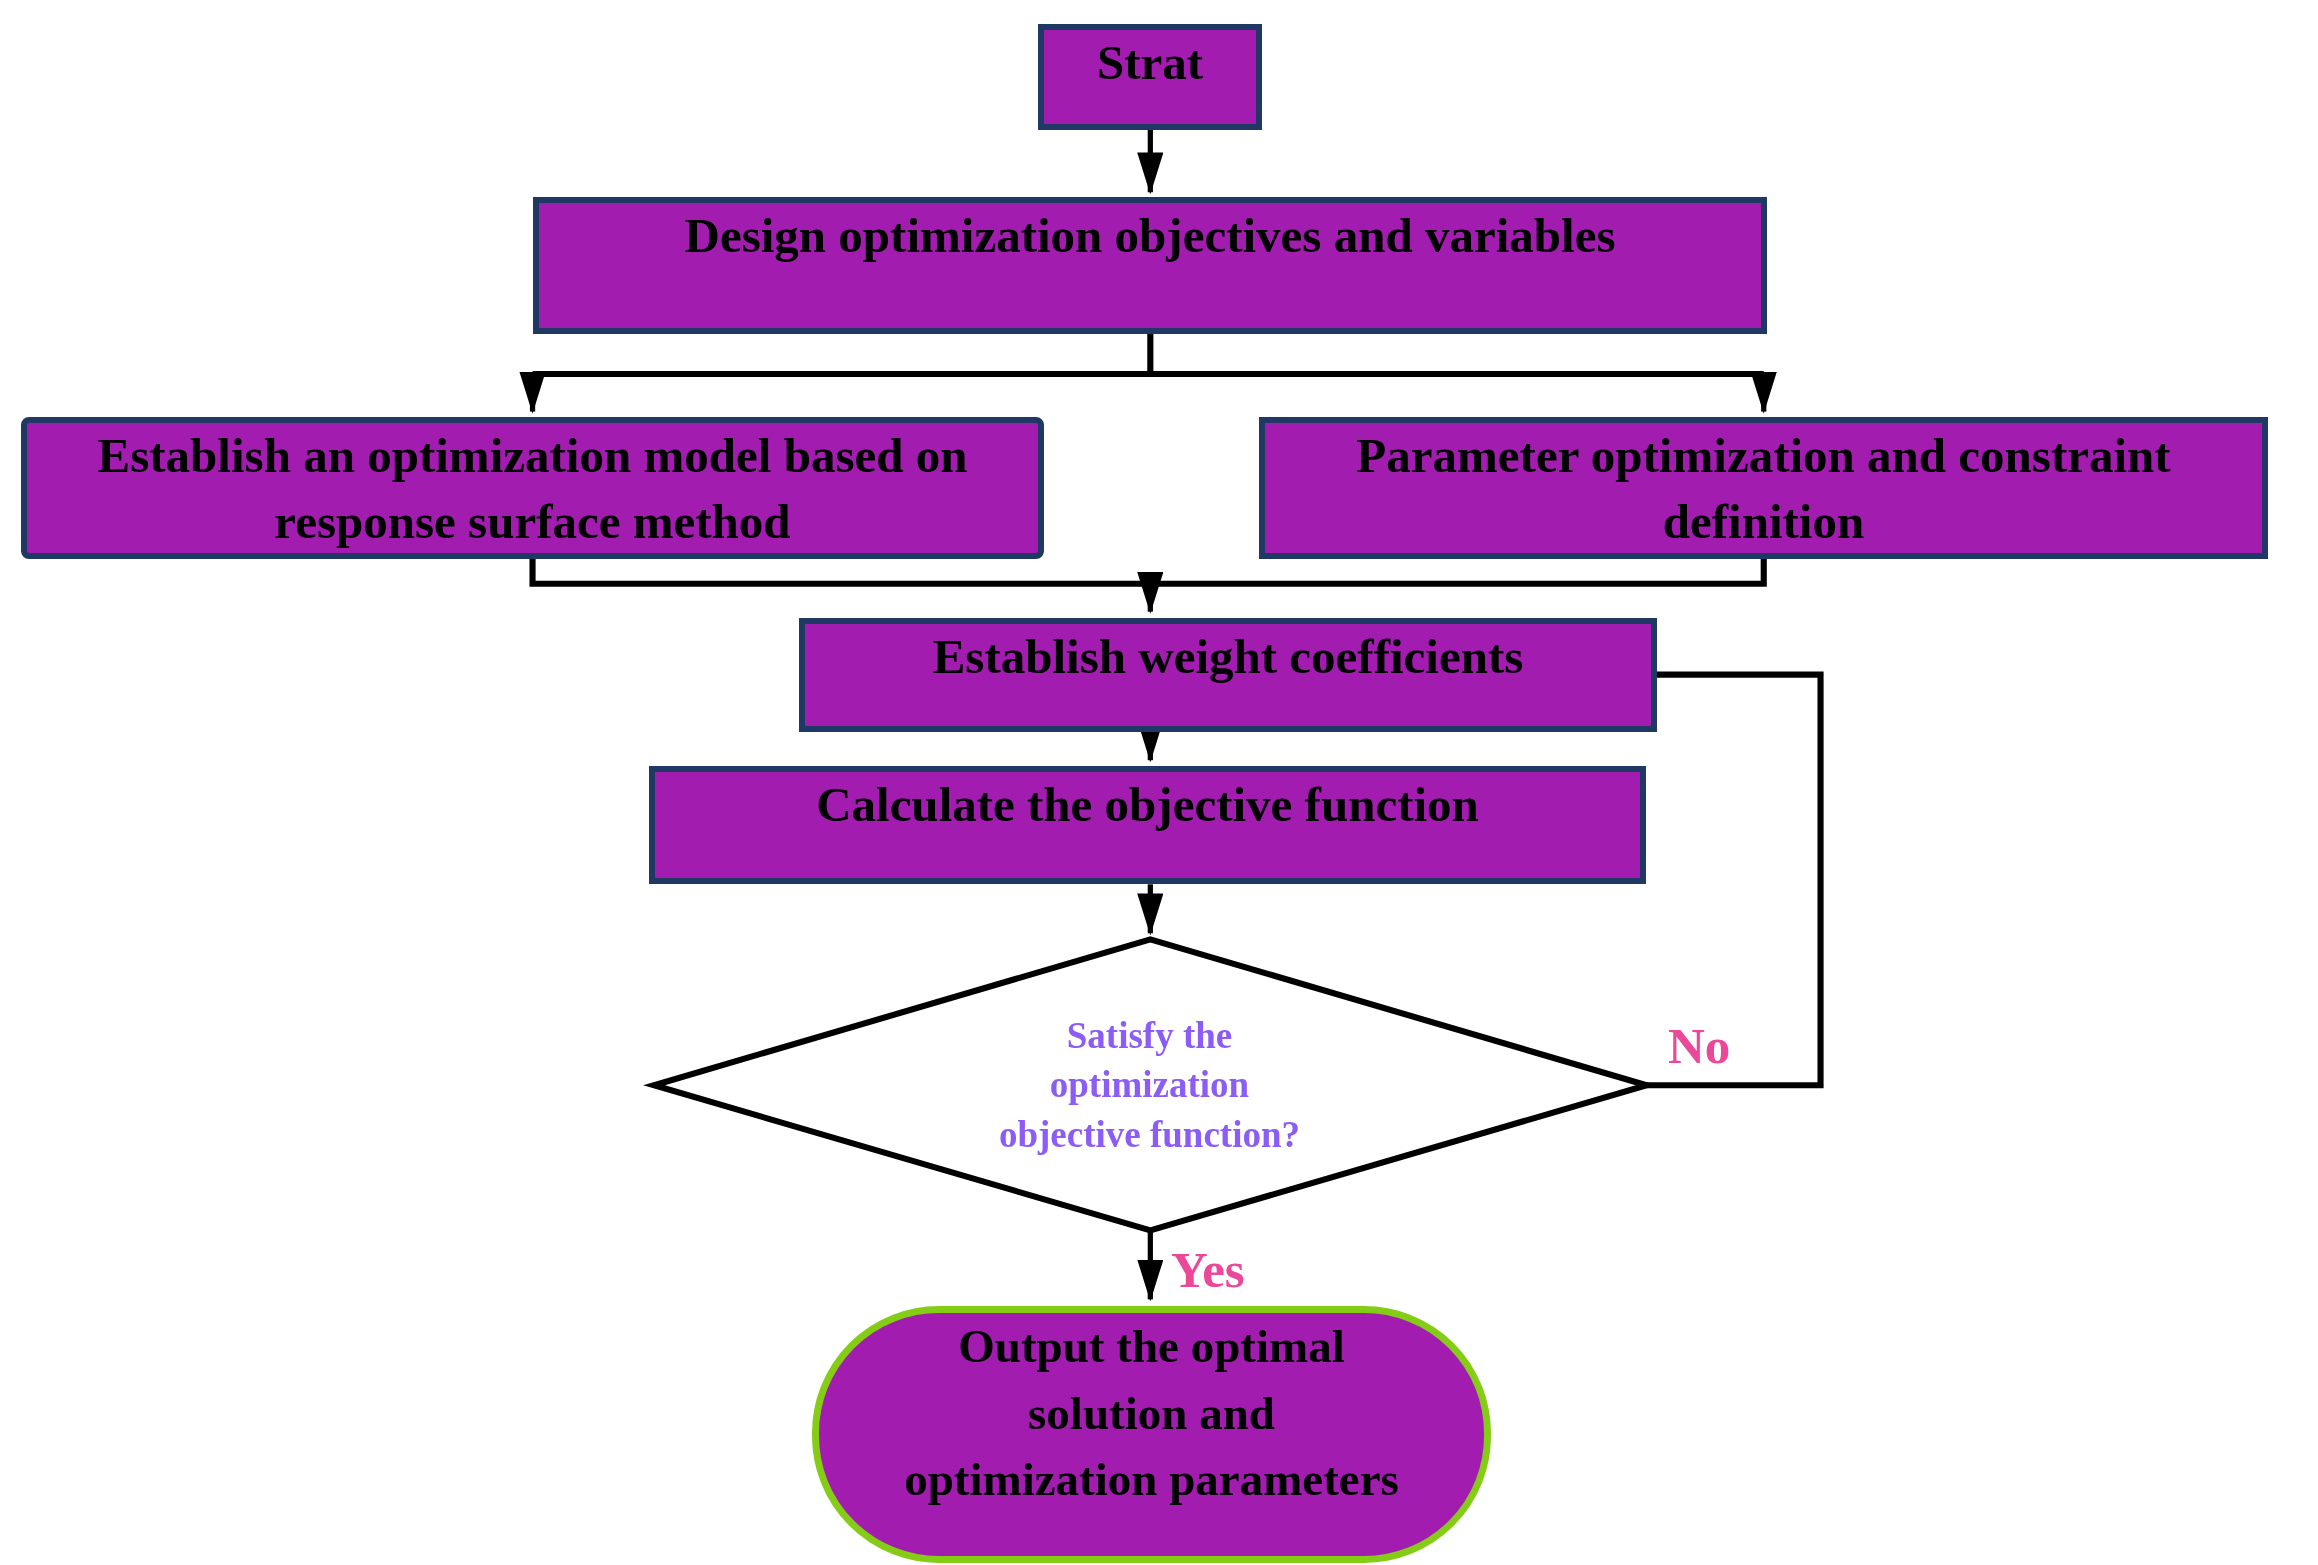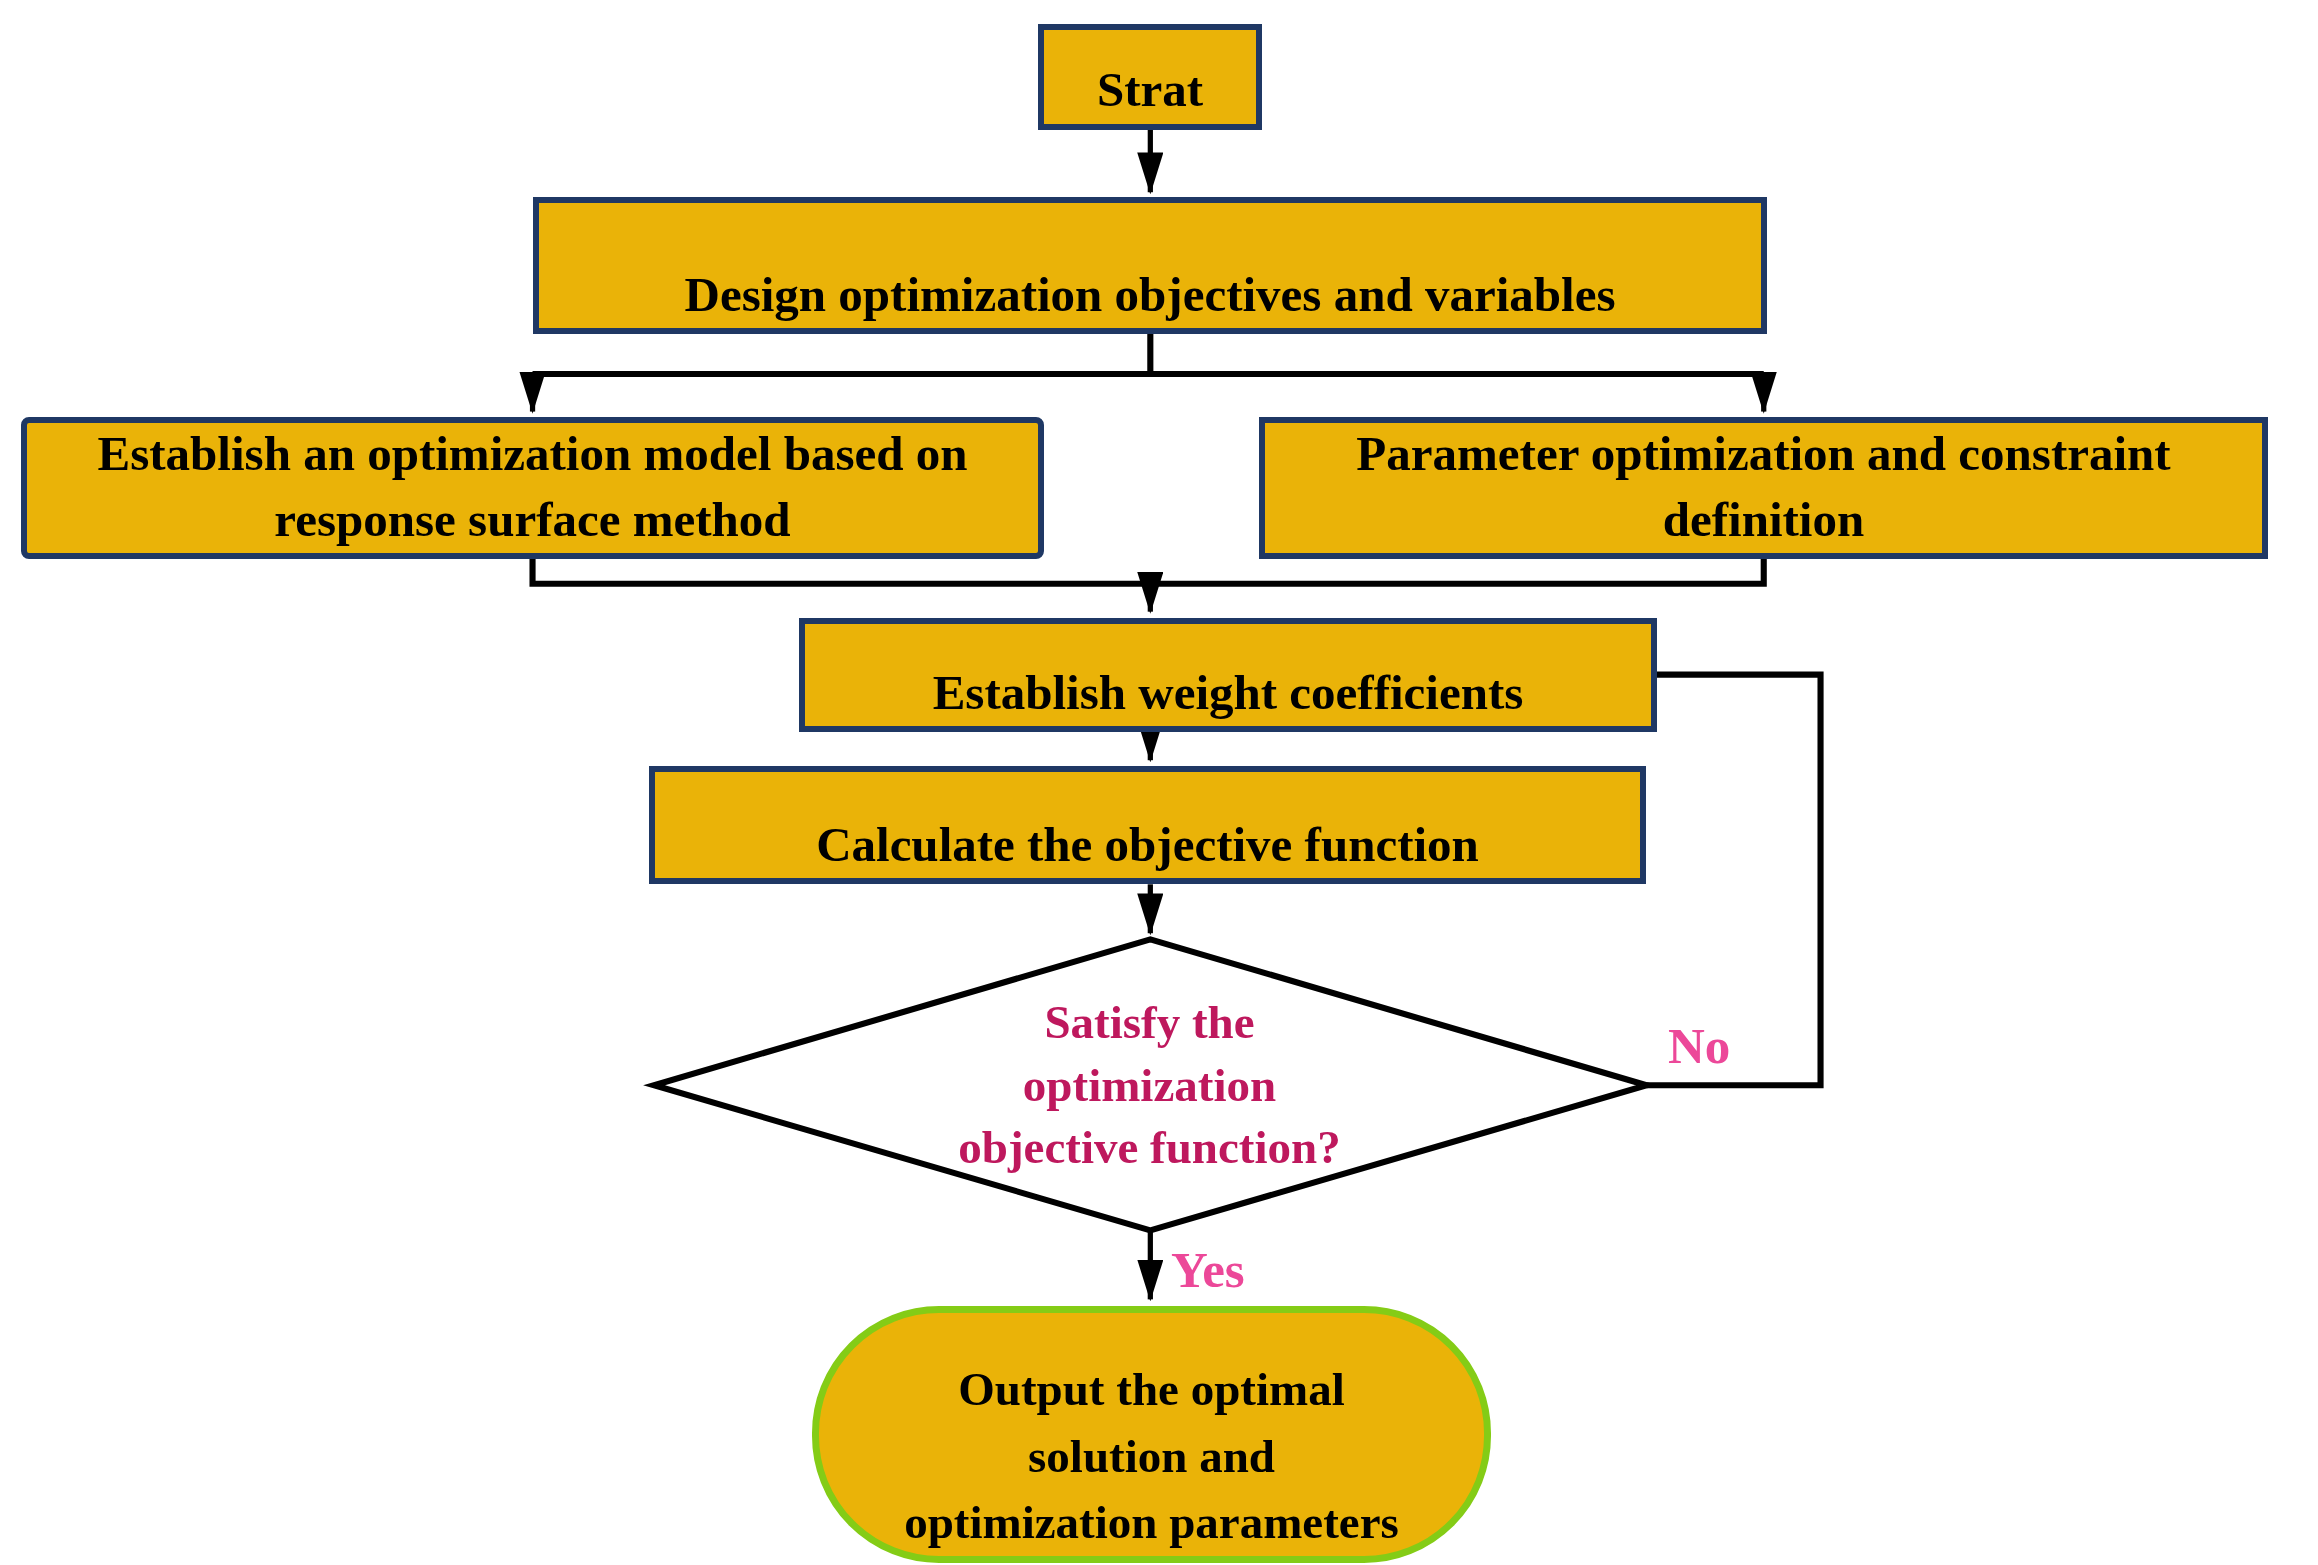--- a/index.html
+++ b/index.html
@@ -18,23 +18,23 @@
   .wires {
     position: absolute;
     left: 0;
     top: 0;
     width: 2319px;
     height: 1565px;
   }
   .node {
     position: absolute;
     box-sizing: border-box;
-    background: #eab308;
+    background: #a21caf;
     display: flex;
-    align-items: flex-end;
+    align-items: flex-start;
     justify-content: center;
     text-align: center;
     color: #000000;
     font-weight: 700;
     font-size: 49px;
     line-height: 1.35;
   }
   .node .lbl {
     white-space: pre-line;
     display: block;
@@ -53,23 +53,23 @@
     position: absolute;
     left: 870px;
     top: 960px;
     width: 559px;
     height: 250px;
     display: flex;
     align-items: center;
     justify-content: center;
     text-align: center;
     font-weight: 700;
-    font-size: 47px;
+    font-size: 37px;
     line-height: 1.33;
-    color: #be185d;
+    color: #8b5cf6;
   }
   .diamond-text .lbl { white-space: pre-line; }
   .edge-label {
     position: absolute;
     font-weight: 700;
     font-size: 51px;
     color: #ec4899;
     line-height: 1;
   }
 </style>

